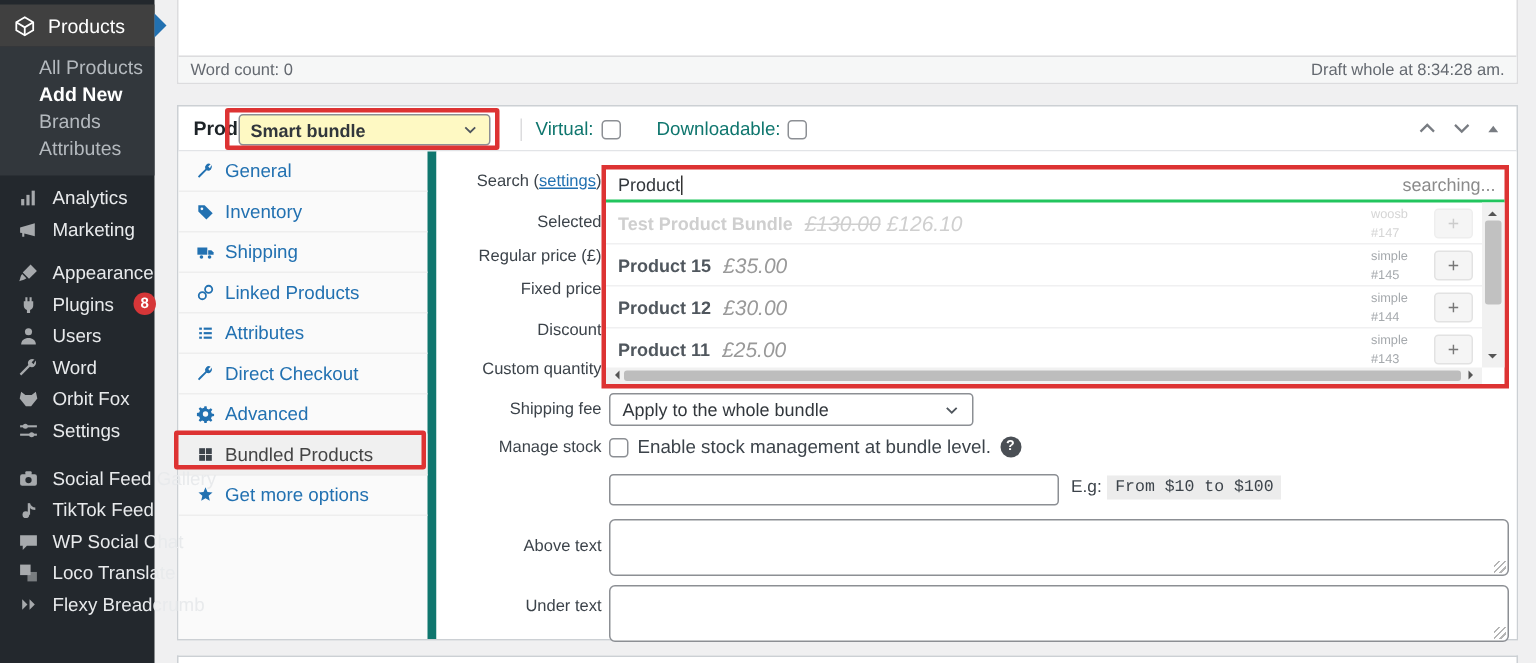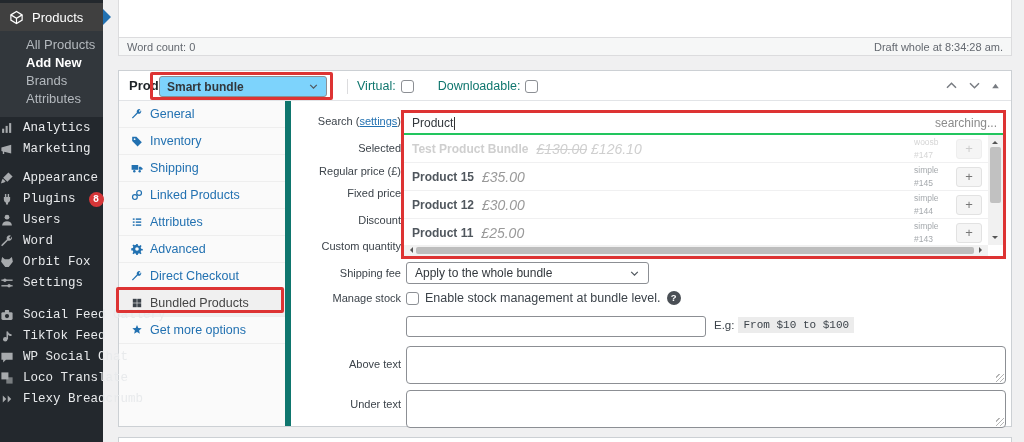--- a/index.html
+++ b/index.html
@@ -8,37 +8,37 @@
 
   
   .sidebar { position:absolute; left:0; top:0; width:103px; height:442px; background:#23282d; z-index:5; }
   .sb-products { position:relative; height:28px; margin-top:3px; background:#404040; color:#fff; display:flex; align-items:center; padding-left:9px; gap:8px; font-size:13px; }
   .sb-products .icon { width:15px; height:15px; color:#fff; }
   .sb-products:after { content:""; position:absolute; right:-8px; top:50%; margin-top:-8px; border:8px solid transparent; border-left-color:#2271b1; border-right-width:0; }
   .sb-submenu { background:#32373c; padding:5px 0 9px; }
   .sb-submenu .sub-item { display:block; padding:2px 0 2px 26px; font-size:13px; line-height:14px; color:#b4b9be; cursor:pointer; }
   .sb-submenu .sub-item.current { color:#fff; font-weight:bold; }
   .sb-menu { list-style:none; margin-top:4px; }
-  .sb-menu li { height:21px; display:flex; padding-left:0; gap:9px; color:#e8eaec; font-size:12.5px; cursor:pointer; white-space:nowrap;font-family:Liberation Mono, monospace; }
+  .sb-menu li { height:21px; display:flex; align-items:center; padding-left:12px; gap:9px; color:#e8eaec; font-size:12.5px; cursor:pointer; white-space:nowrap; }
   .sb-menu li .icon { width:14px; height:14px; flex:0 0 14px; color:#a7aaad; }
   .sb-menu li.group-gap-sm { margin-top:8px; }
   .sb-menu li.group-gap-lg { margin-top:11px; }
   .badge { display:inline-block; min-width:15px; height:15px; margin-left:4px; padding:0 4px; background:#d63638; border-radius:9px; color:#fff; font-size:10px; line-height:15px; text-align:center; font-weight:bold; }
   .icon svg { display:block; width:100%; height:100%; }
 
   
   .content { position:absolute; left:103px; top:0; right:0; bottom:0; background:#f0f0f1; }
 
   .editor-box { position:absolute; left:15px; top:0; width:894px; height:56px; background:#fff; border:1px solid #dcdcde; border-top:none; }
   .wordcount-bar { position:absolute; left:0; right:0; bottom:0; height:18px; background:#f6f7f7; border-top:1px solid #dcdcde; display:flex; align-items:center; justify-content:space-between; padding:0 8px; font-size:11px; color:#646970; }
 
   .product-box { position:absolute; left:15px; top:70px; width:894px; height:357px; background:#fff; border:1px solid #ccd0d4; }
   .pd-header { position:relative; height:30px; border-bottom:1px solid #e2e4e7; display:flex; align-items:center; padding-left:10px; }
   .pd-title { font-weight:bold; color:#1d2327; font-size:13px; }
-  .pd-select { position:absolute; left:40px; top:5px; width:168px; height:21px; border:1px solid #8c8f94; border-radius:3px; background:#7dd3fc; display:flex; align-items:center; justify-content:space-between; padding:0 7px; font-size:12px; font-weight:bold; color:#32373c; cursor:pointer; }
+  .pd-select { position:absolute; left:40px; top:5px; width:168px; height:21px; border:1px solid #8c8f94; border-radius:3px; background:#fef9c3; display:flex; align-items:center; justify-content:space-between; padding:0 7px; font-size:12px; font-weight:bold; color:#32373c; cursor:pointer; }
   .pd-select .icon { width:11px; height:11px; color:#50575e; }
   .pd-hdr-sep { position:absolute; left:228px; top:8px; width:1px; height:15px; background:#dcdcde; }
   .pd-check-group { position:absolute; left:238px; top:0; height:30px; display:flex; align-items:center; gap:5px; font-size:12.5px; color:#0f766e; }
   .pd-check-group .gap { width:14px; }
   .checkbox { display:inline-block; width:13px; height:13px; border:1px solid #8c8f94; border-radius:3px; background:#fff; cursor:pointer; }
   .pd-hdr-controls { position:absolute; right:10px; top:7px; display:flex; gap:8px; align-items:center; color:#787c82; }
   .pd-hdr-controls .icon { width:15px; height:15px; cursor:pointer; }
   .pd-hdr-controls .icon.small { width:11px; height:11px; margin-top:2px; }
 
   .pd-body { position:absolute; left:0; top:30px; right:0; bottom:0; display:flex; }
@@ -334,33 +334,33 @@
                 <rect x="8" y="9" width="9" height="2.4"></rect>
                 <rect x="3" y="14" width="3" height="2.4"></rect>
                 <rect x="8" y="14" width="9" height="2.4"></rect>
               </svg>
             </span>
             <span>Attributes</span>
           </div>
         <div class="tab">
             <span class="icon">
               <svg viewBox="0 0 20 20" fill="currentColor" xmlns="http://www.w3.org/2000/svg">
+                <path d="M16.6 3.4a4.2 4.2 0 0 1-5.3 5.9L5 15.6 3 17.5 1.6 16l1.9-2 6.3-6.3a4.2 4.2 0 0 1 5.9-5.3L13 5.1l1.9 1.9z"></path>
+              </svg>
+            </span>
+            <span>Direct Checkout</span>
+          </div>
+        <div class="tab">
+            <span class="icon">
+              <svg viewBox="0 0 20 20" fill="currentColor" xmlns="http://www.w3.org/2000/svg">
                 <path d="M8.8 1.5h2.4l.4 2.6 2.2.9 2.1-1.5 1.7 1.7-1.5 2.1.9 2.2 2.6.4v2.4l-2.6.4-.9 2.2 1.5 2.1-1.7 1.7-2.1-1.5-2.2.9-.4 2.6H8.8l-.4-2.6-2.2-.9-2.1 1.5-1.7-1.7 1.5-2.1-.9-2.2-2.6-.4V8.8l2.6-.4.9-2.2L2.4 4.1l1.7-1.7 2.1 1.5 2.2-.9z"></path>
                 <circle cx="10" cy="10" r="3" fill="#fafafa"></circle>
               </svg>
             </span>
             <span>Advanced</span>
-          </div>
-        <div class="tab">
-            <span class="icon">
-              <svg viewBox="0 0 20 20" fill="currentColor" xmlns="http://www.w3.org/2000/svg">
-                <path d="M16.6 3.4a4.2 4.2 0 0 1-5.3 5.9L5 15.6 3 17.5 1.6 16l1.9-2 6.3-6.3a4.2 4.2 0 0 1 5.9-5.3L13 5.1l1.9 1.9z"></path>
-              </svg>
-            </span>
-            <span>Direct Checkout</span>
           </div>
         <div class="tab active">
             <span class="icon">
               <svg viewBox="0 0 20 20" fill="currentColor" xmlns="http://www.w3.org/2000/svg">
                 <rect x="3" y="3" width="6.5" height="6.5"></rect>
                 <rect x="10.5" y="3" width="6.5" height="6.5"></rect>
                 <rect x="3" y="10.5" width="6.5" height="6.5"></rect>
                 <rect x="10.5" y="10.5" width="6.5" height="6.5"></rect>
               </svg>
             </span>

